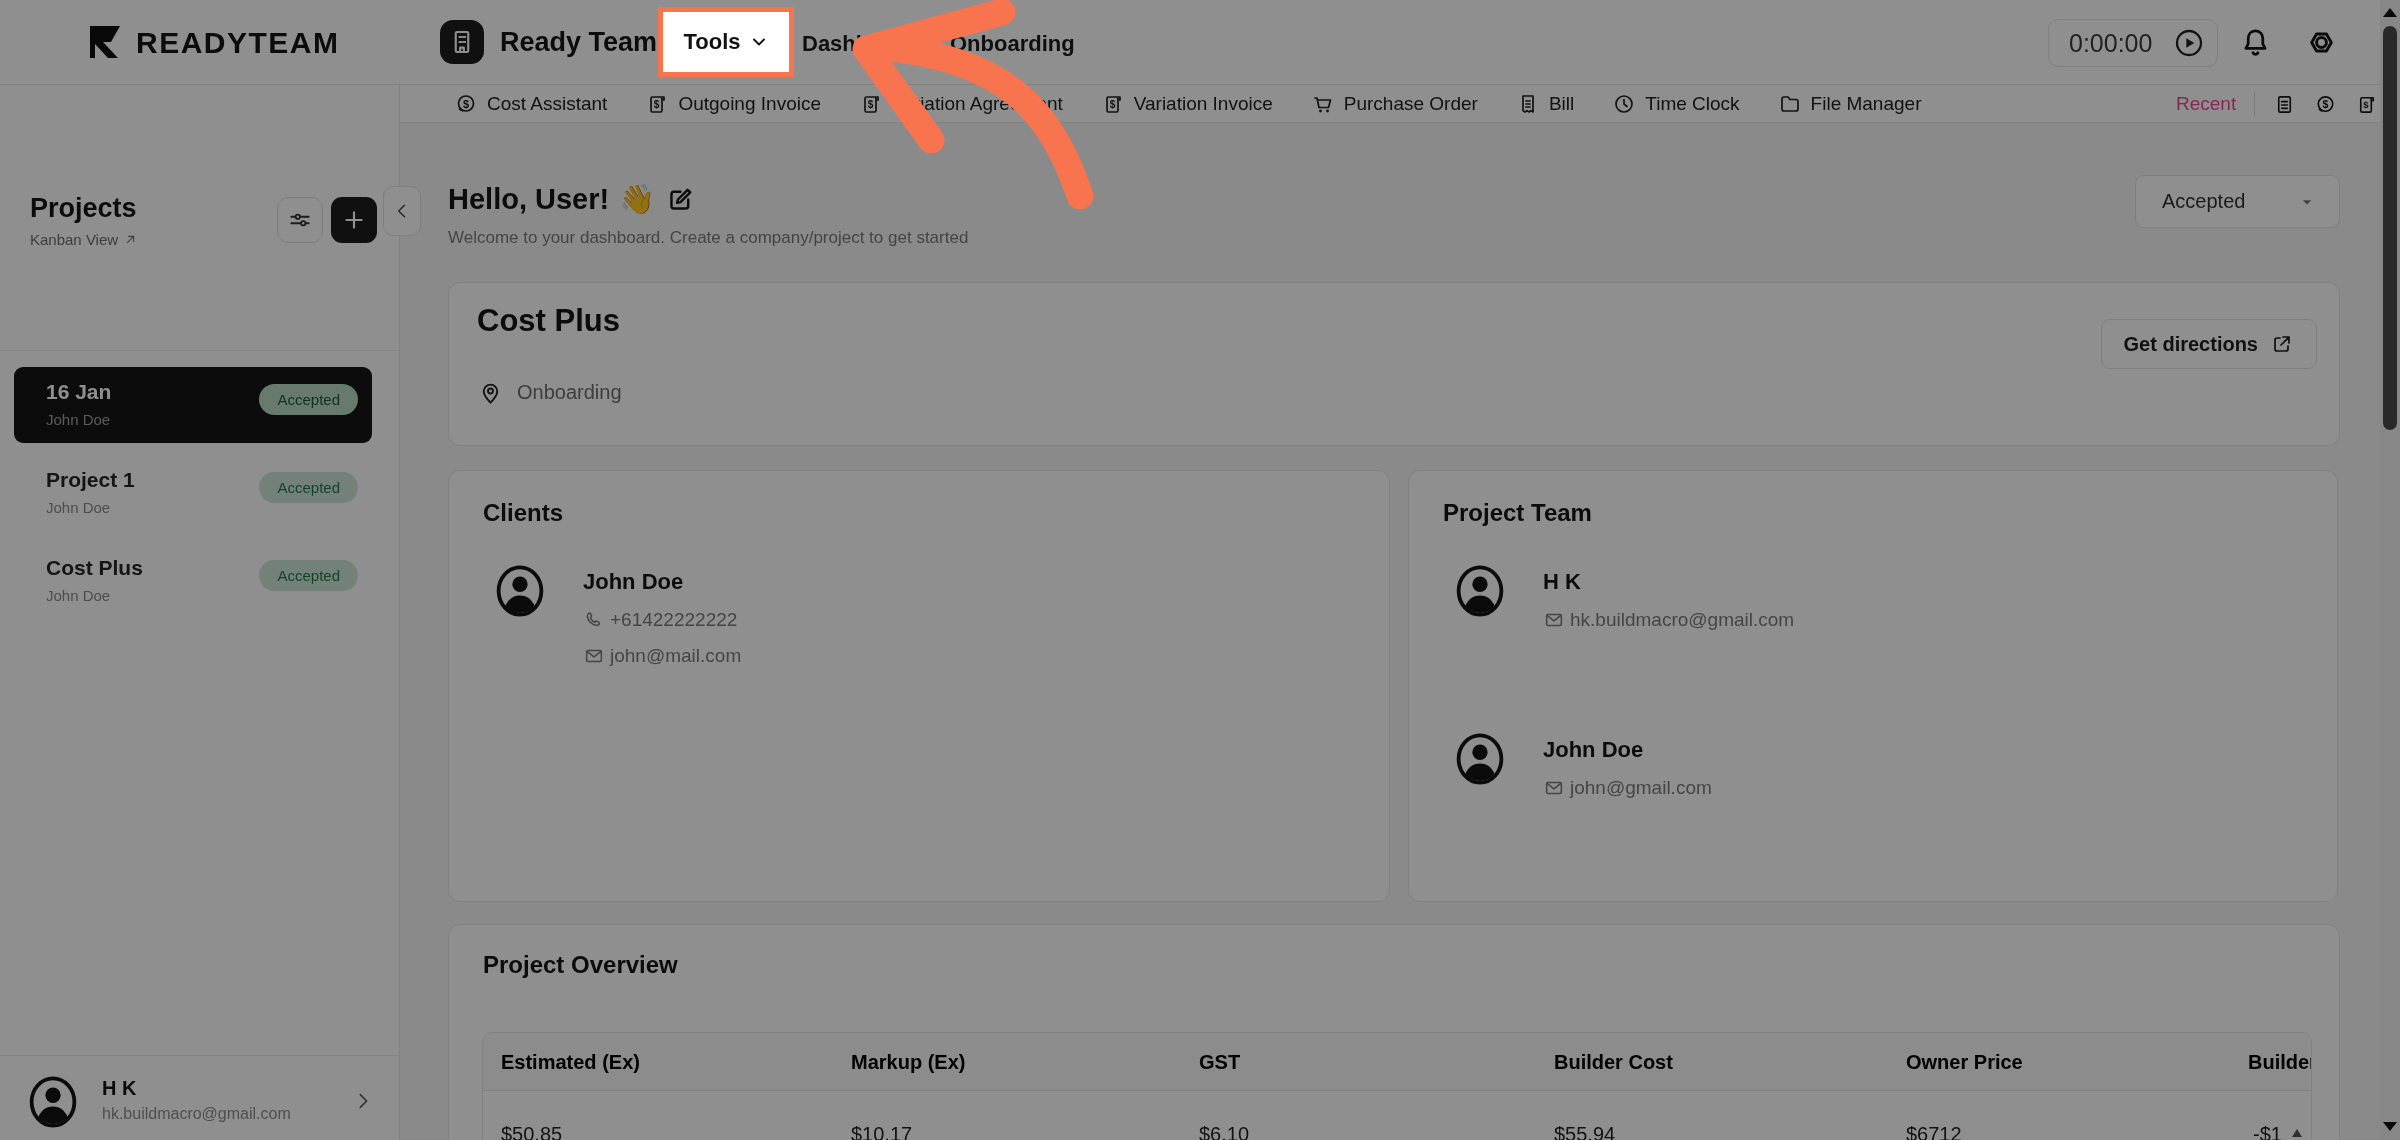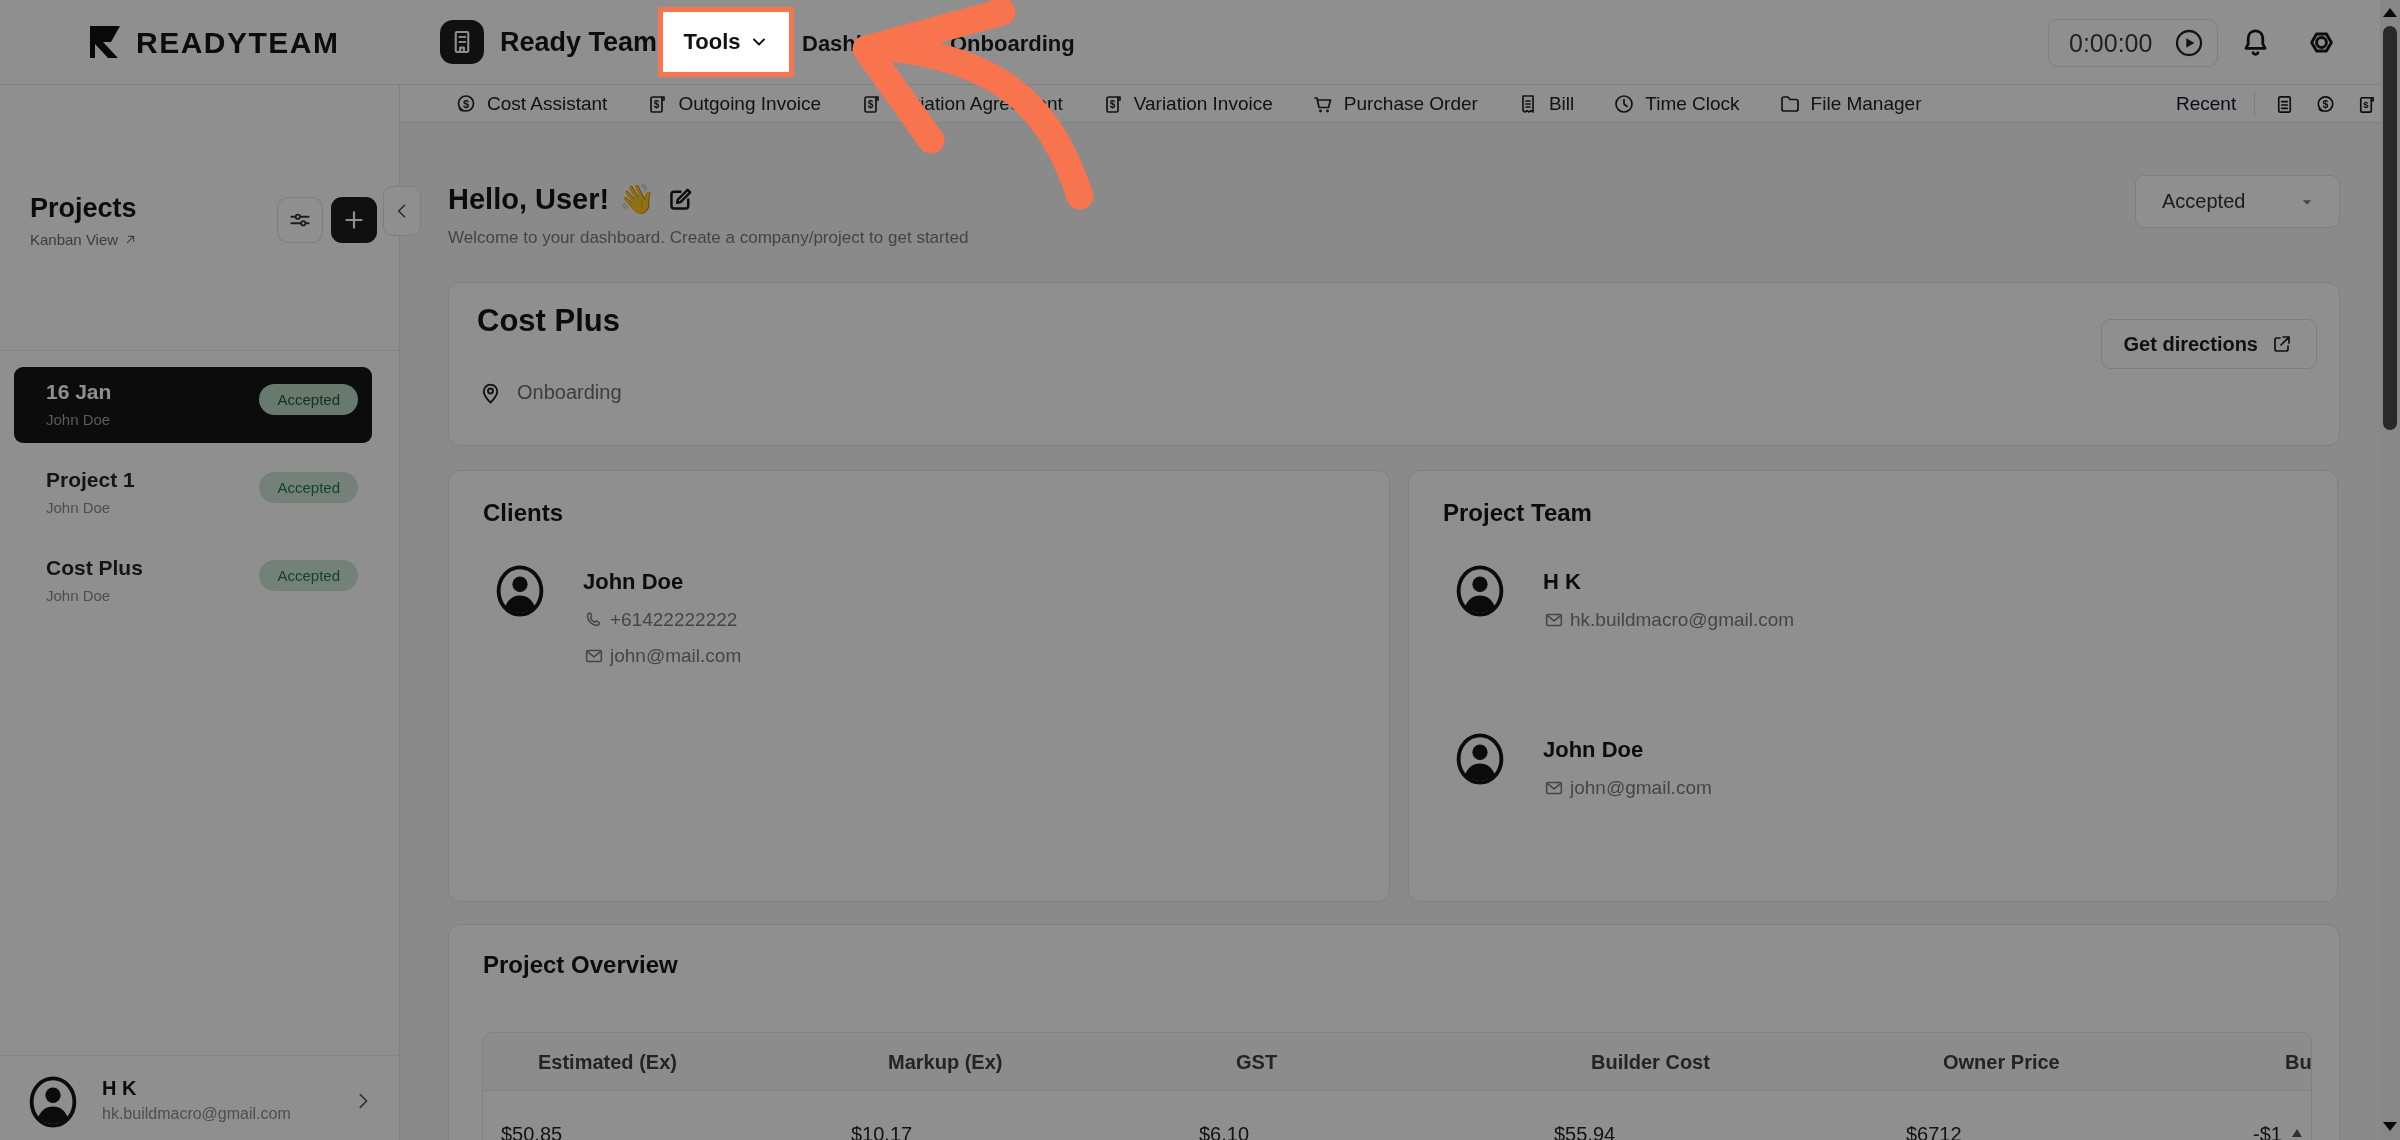--- a/index.html
+++ b/index.html
@@ -20,21 +20,21 @@
   .nav-item { top:31px; font-size:22px; font-weight:600; color:#1c1c1c; }
   .timer { left:2048px; top:19px; width:170px; height:48px; border:1px solid #e2e2e2; border-radius:10px;
            display:flex; align-items:center; justify-content:space-between; padding:0 12px 0 20px; }
   .timer-val { font-size:25px; color:#3c3c3c; }
 
   
   .toolbar { left:400px; top:85px; width:2000px; height:38px; background:#fff; border-bottom:1px solid #e8e8e8;
              display:flex; align-items:center; gap:38px; padding-left:54px; z-index:2; }
   .tb-item { display:flex; align-items:center; gap:9px; font-size:19px; font-weight:500; color:#222; }
   .tb-right { left:2176px; top:85px; height:38px; display:flex; align-items:center; gap:18px; z-index:2; }
-  .tb-recent { font-size:19px; color:#0f172a; }
+  .tb-recent { font-size:19px; color:#ec4899; }
   .tb-vline { width:1px; height:24px; background:#ddd; }
 
   
   .sidebar { left:0; top:85px; width:400px; height:1055px; background:#fff; border-right:1px solid #e6e6e6; z-index:1; }
   .sb-title { left:30px; top:108px; font-size:27px; font-weight:700; }
   .sb-sub { left:30px; top:146px; font-size:15px; color:#6d6d6d; display:flex; align-items:center; gap:5px; }
   .sb-filter { left:277px; top:112px; width:46px; height:46px; border:1px solid #ddd; border-radius:11px;
                display:flex; align-items:center; justify-content:center; color:#333; background:#fff; }
   .sb-plus { left:331px; top:112px; width:46px; height:46px; background:#1d1d1d; border-radius:11px;
              display:flex; align-items:center; justify-content:center; color:#fff; }
@@ -73,21 +73,21 @@
   .sec-title { position:absolute; left:34px; top:28px; font-size:24px; font-weight:700; }
   .person { position:absolute; left:44px; display:flex; gap:36px; }
   .p-name { font-size:22px; font-weight:700; margin-top:8px; }
   .p-line { display:flex; align-items:center; gap:5px; font-size:19px; color:#7c7c7c; margin-top:14px; }
   .avatar { width:54px; height:60px; color:#151515; flex:0 0 auto; }
 
   
   .ov-table { left:482px; top:1032px; width:1830px; height:220px; background:#fff;
               border:1px solid #e4e4e4; border-radius:10px 10px 0 0; overflow:hidden; }
   .ov-head { position:absolute; left:0; top:0; width:1830px; height:58px; background:#fafafa; border-bottom:1px solid #e7e7e7; }
-  .ov-h { position:absolute; top:18px; font-size:20px; font-weight:600; color:#404040; white-space:nowrap;margin-left:37px; }
+  .ov-h { position:absolute; top:18px; font-size:20px; font-weight:600; color:#000000; white-space:nowrap; }
   .ov-c { position:absolute; top:90px; font-size:20px; color:#232323; white-space:nowrap; }
   .mini-sb { position:absolute; left:1806px; top:62px; width:16px; color:#555; }
 
   
   .page-sb { left:2380px; top:0; width:20px; height:1140px; background:#f1f1f1; z-index:6; }
   .sb-thumb { position:absolute; left:3px; top:26px; width:14px; height:404px; background:#4a4a4a; border-radius:7px; }
   .tri { width:0; height:0; border-left:7px solid transparent; border-right:7px solid transparent; position:absolute; left:3px; }
   .tri.up { border-bottom:9px solid #111; top:8px; }
   .tri.down { border-top:9px solid #111; top:1122px; }
 

